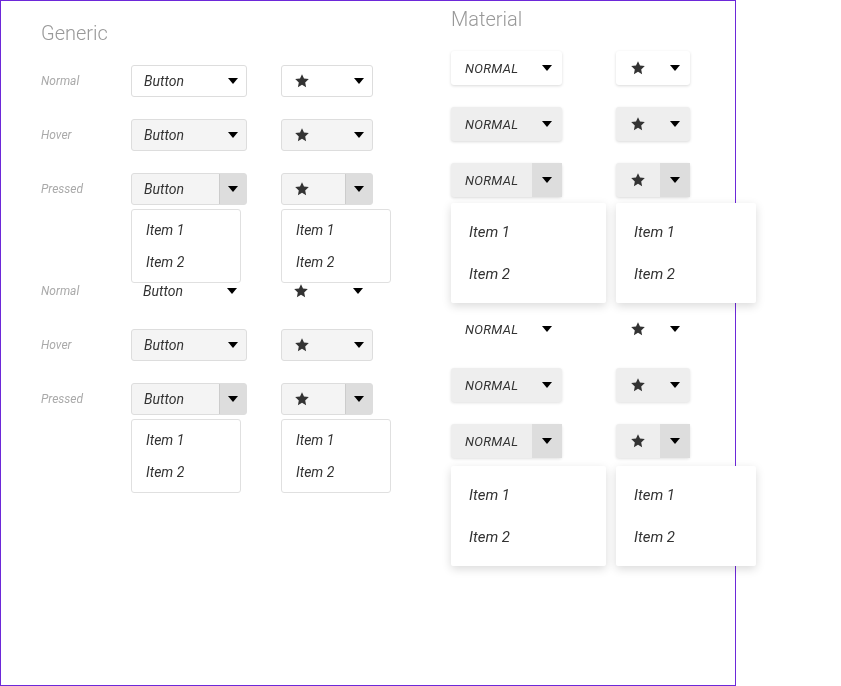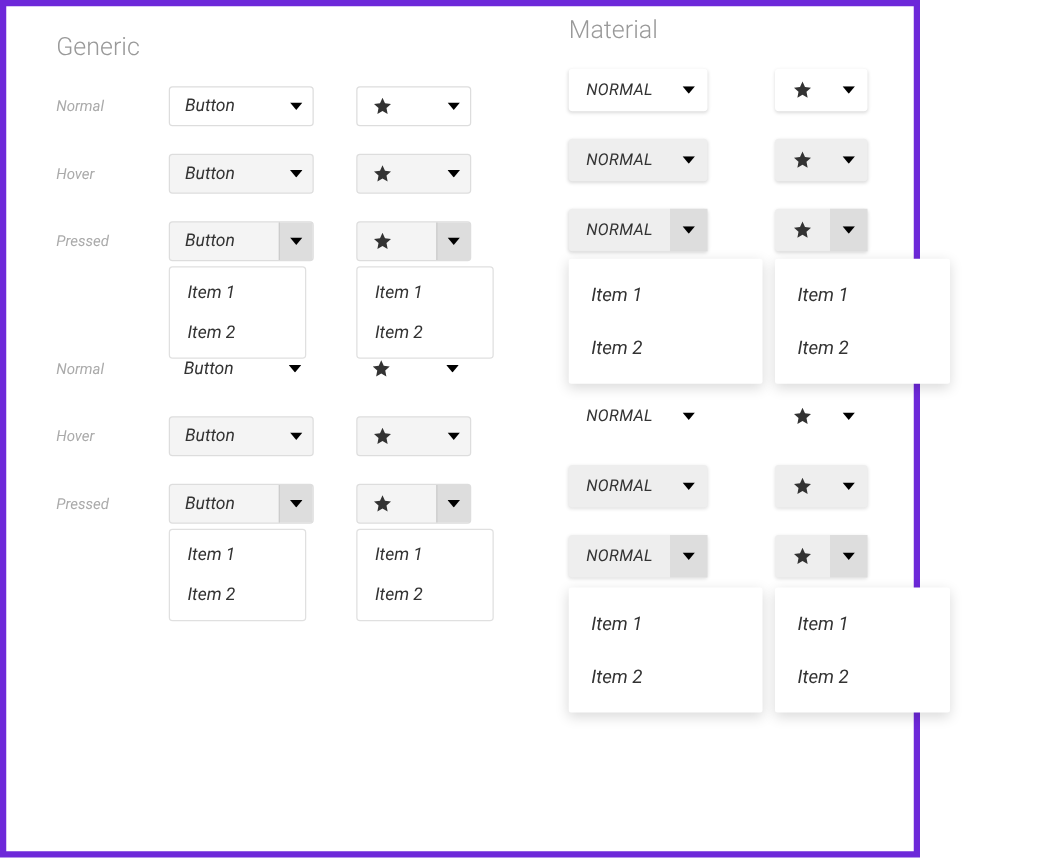--- a/index.html
+++ b/index.html
@@ -6,21 +6,21 @@
   body {
     margin: 0;
     font-family: -apple-system, BlinkMacSystemFont, "Segoe UI", Roboto, "Helvetica Neue", Arial, sans-serif;
     font-size: 14px;
     color: #333;
     background: #fff;
   }
   .frame {
     width: 736px;
     height: 686px;
-    border: 5px solid #6d28d9;
+    border: 1px solid #6d28d9;
     position: relative;
     padding: 20px 40px;
   }
   .section-title {
     font-size: 20px;
     font-weight: 300;
     color: #999;
     margin: 0 0 20px 0;
   }
   .columns {

